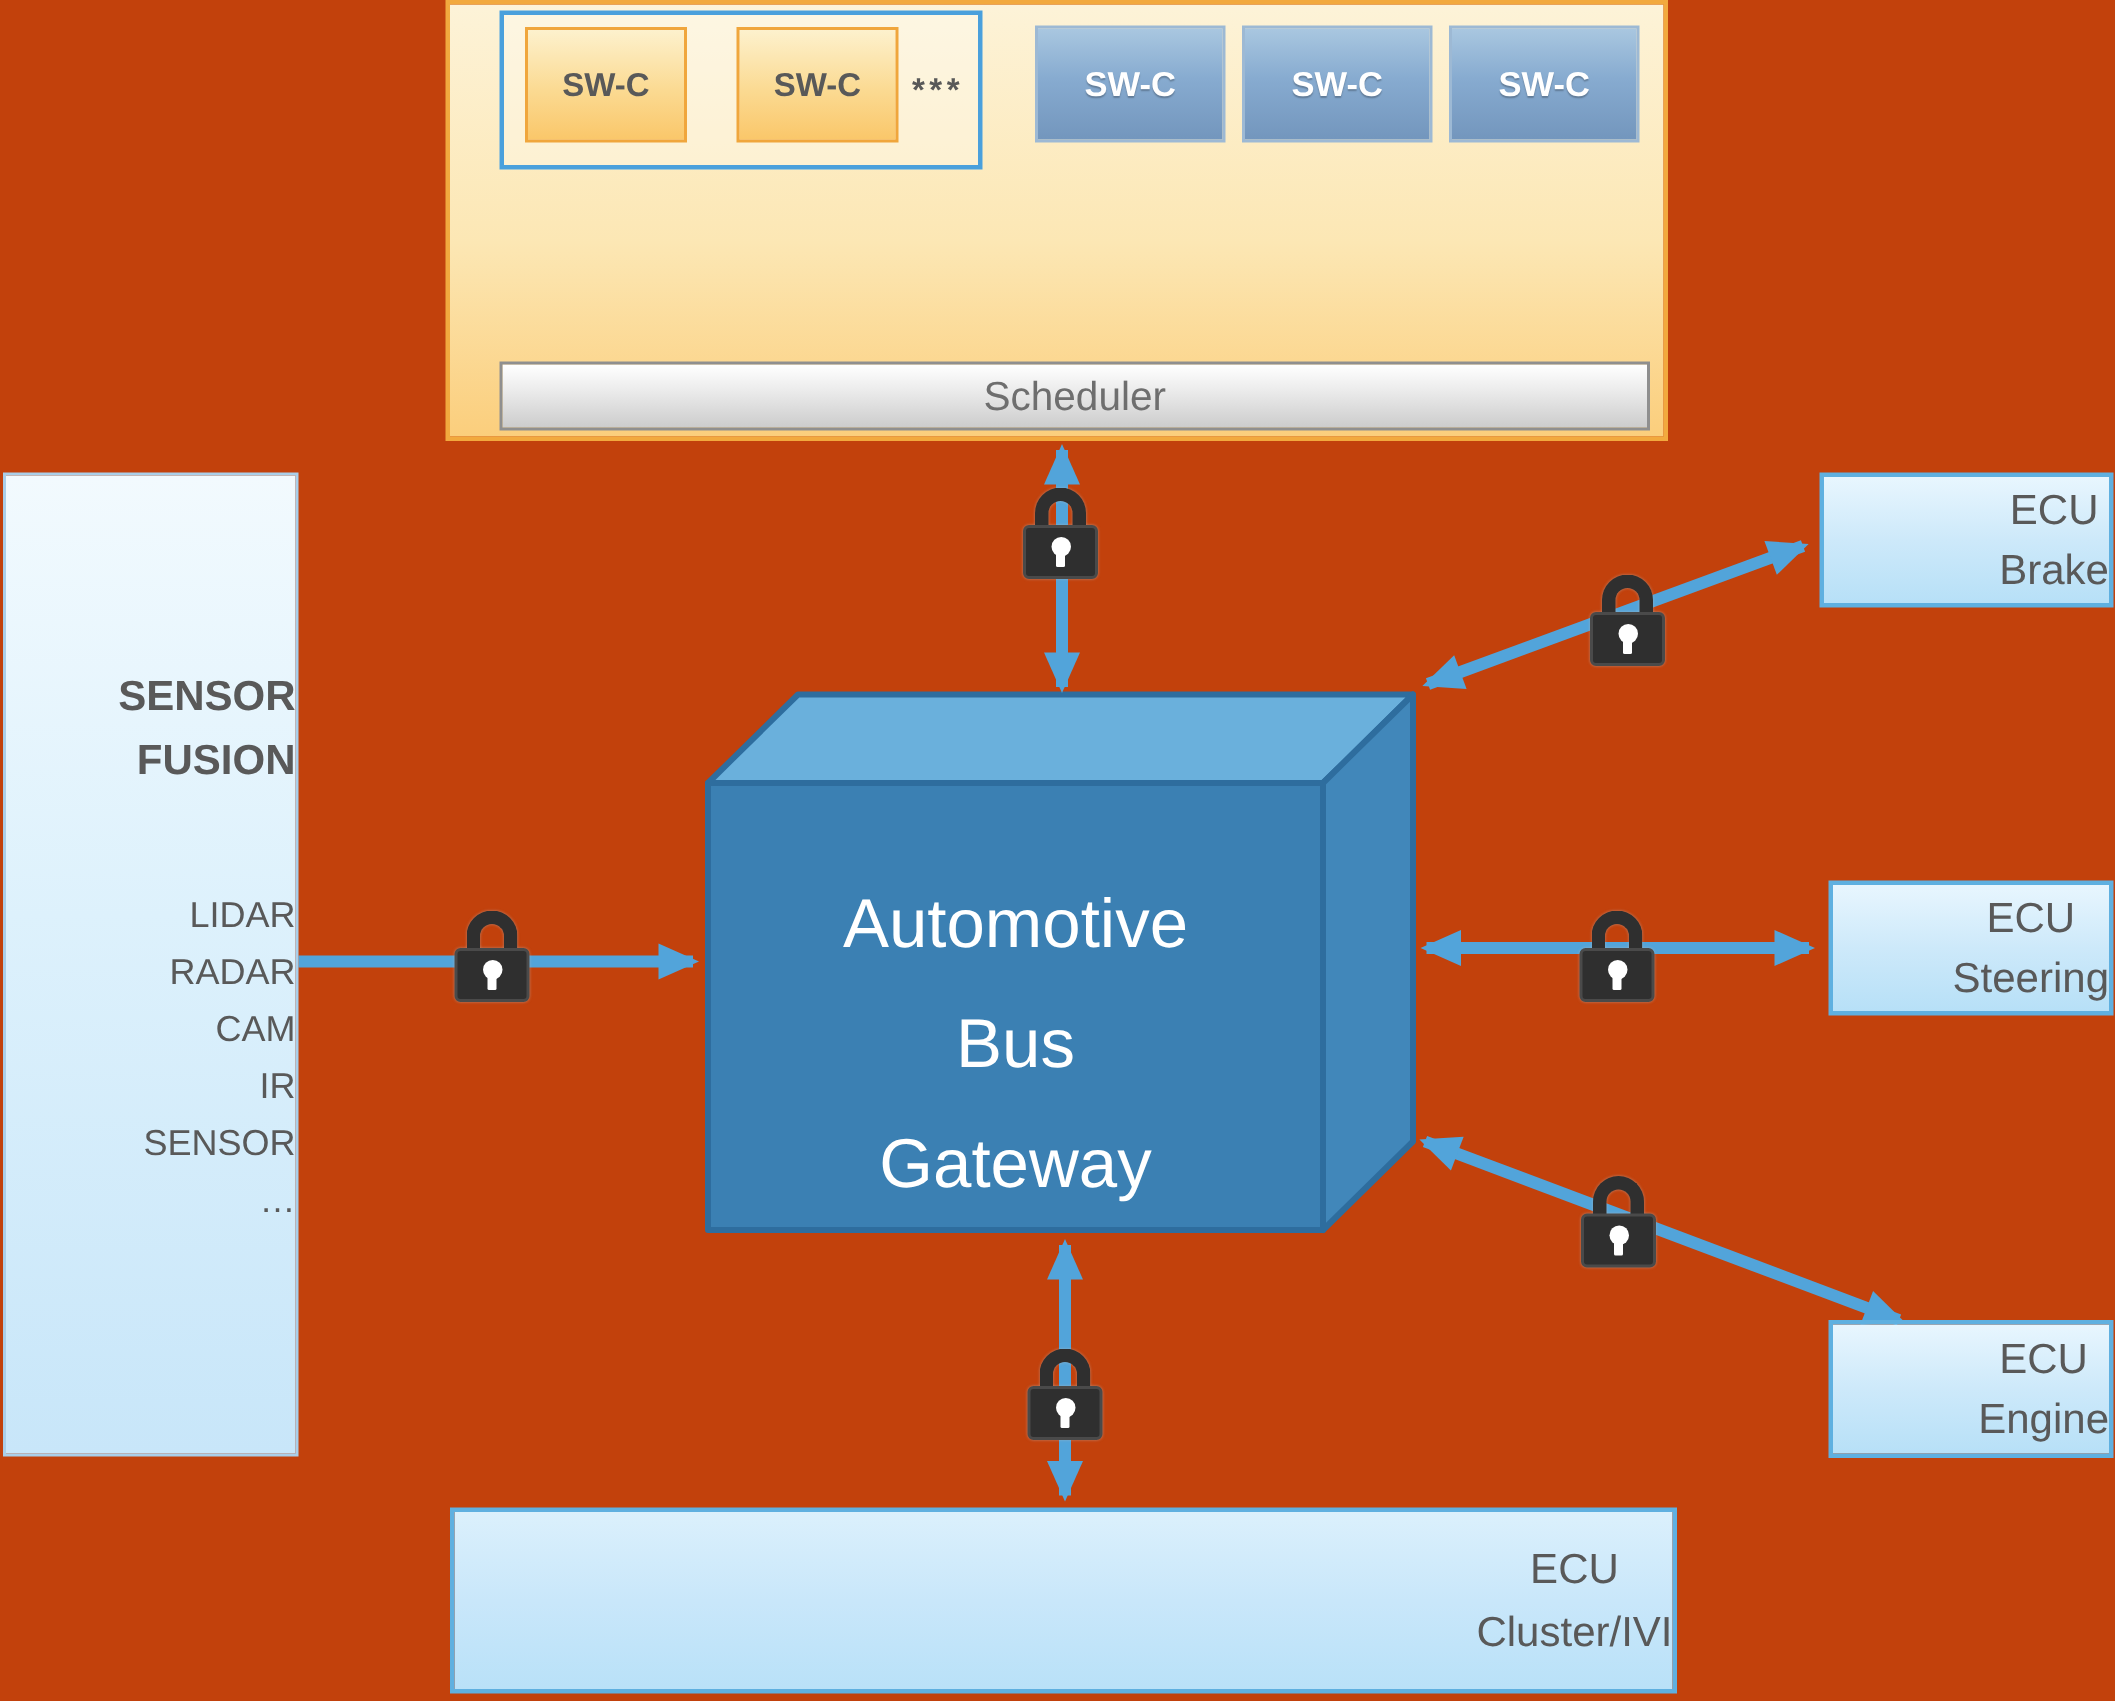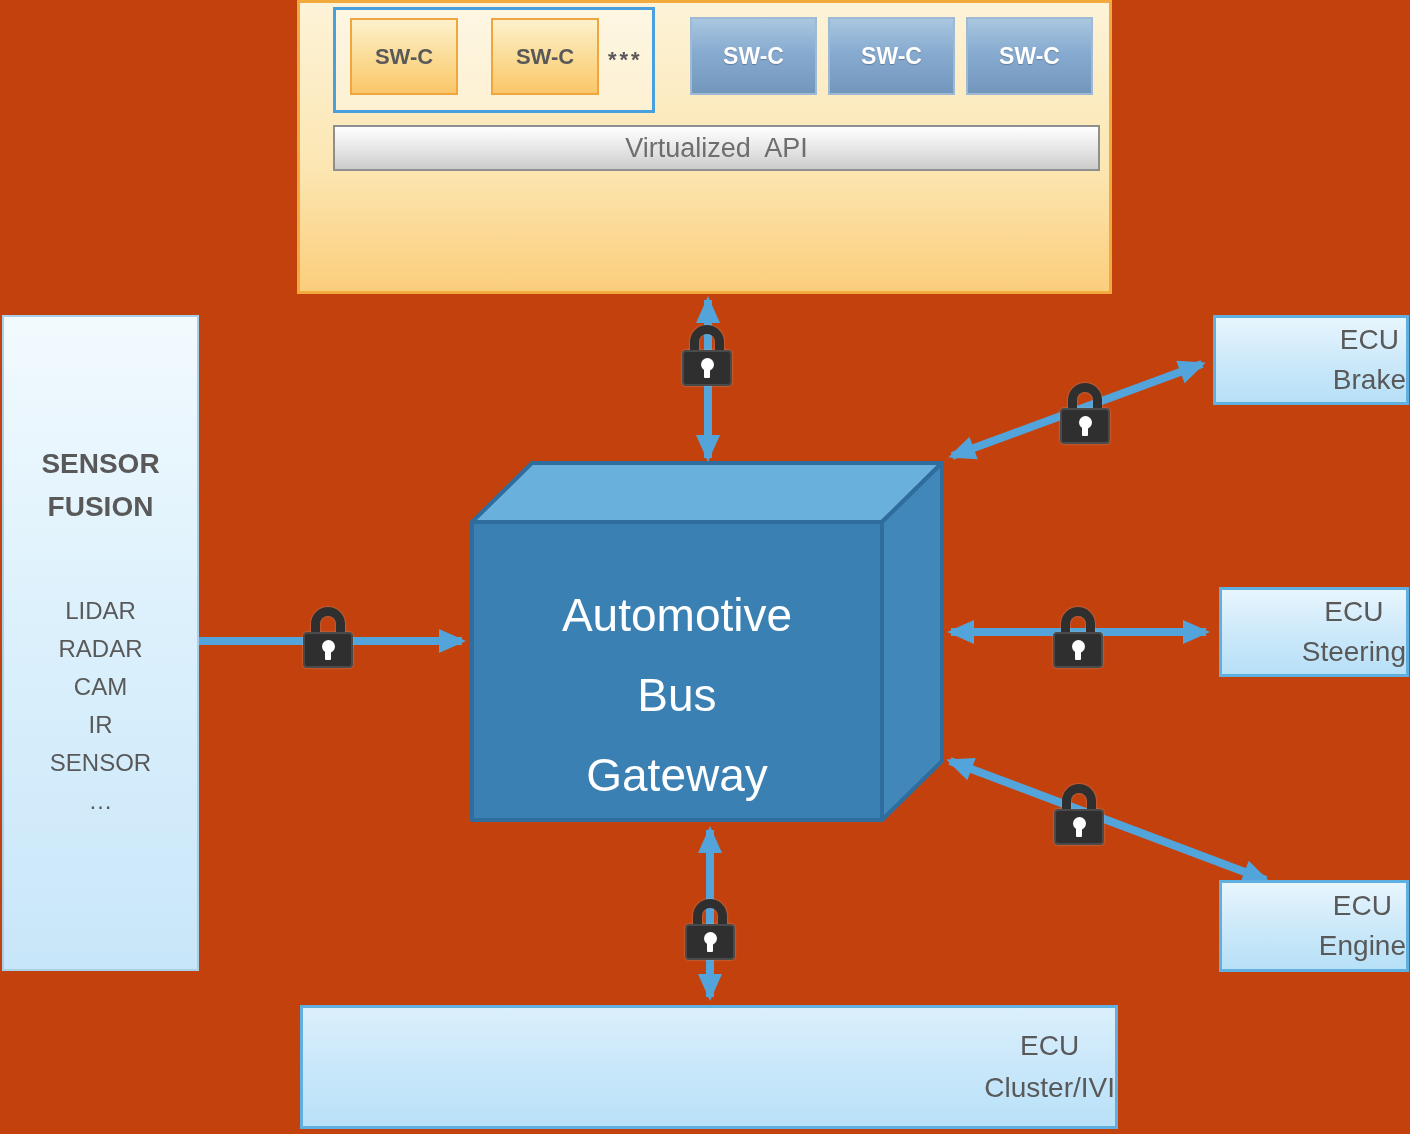--- a/index.html
+++ b/index.html
@@ -50,21 +50,21 @@
     background:linear-gradient(180deg,#ffffff 0%,#ececec 40%,#cccccc 100%);
     display:flex; align-items:center; justify-content:center;
     color:#6e6e6e; font-size:27px; white-space:pre;
   }
 
   
   .sensor {
     position:absolute; left:2px; top:315px; width:197px; height:656px;
     border:2px solid #aacfe9;
     background:linear-gradient(180deg,#f2fafe 0%,#ddf1fc 45%,#c8e6f9 100%);
-    text-align:center; padding-top:125px;
+    text-align:right; padding-top:125px;
   }
   .sensor-title {
     color:#595959; font-weight:700; font-size:28px; line-height:43px;
     white-space:pre-line; margin-bottom:64px;
   }
   .sensor-list {
     color:#595959; font-size:24px; line-height:38px; white-space:pre-line;
   }
 
   
@@ -156,21 +156,21 @@
     <div class="swc swc-blue" style="left:390px">
       <span>SW-C</span>
     </div>
     <div class="swc swc-blue" style="left:528px">
       <span>SW-C</span>
     </div>
     <div class="swc swc-blue" style="left:666px">
       <span>SW-C</span>
     </div>
 
-    <div class="layer-bar" style="top:122px">Virtualized  API</div>
+    <div class="layer-bar" style="top:238px">Scheduler</div>
   </div>
 
   <div class="sensor">
     <div class="sensor-title">SENSOR
 FUSION</div>
     <div class="sensor-list">LIDAR
 RADAR
 CAM
 IR
 SENSOR

